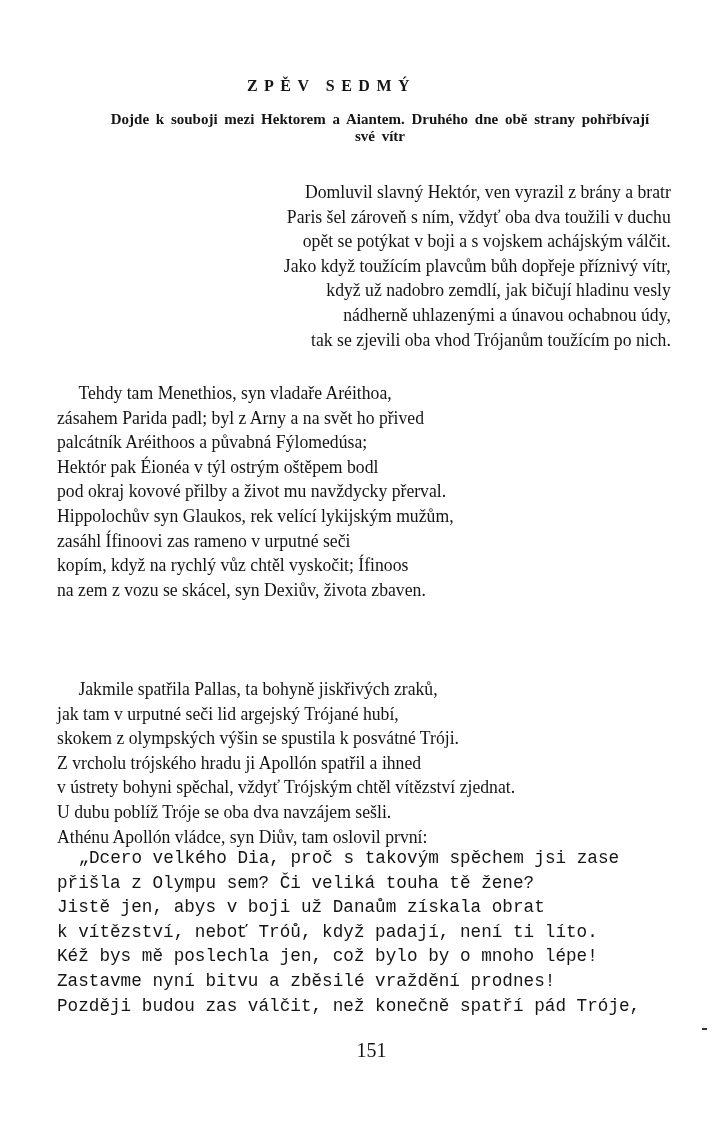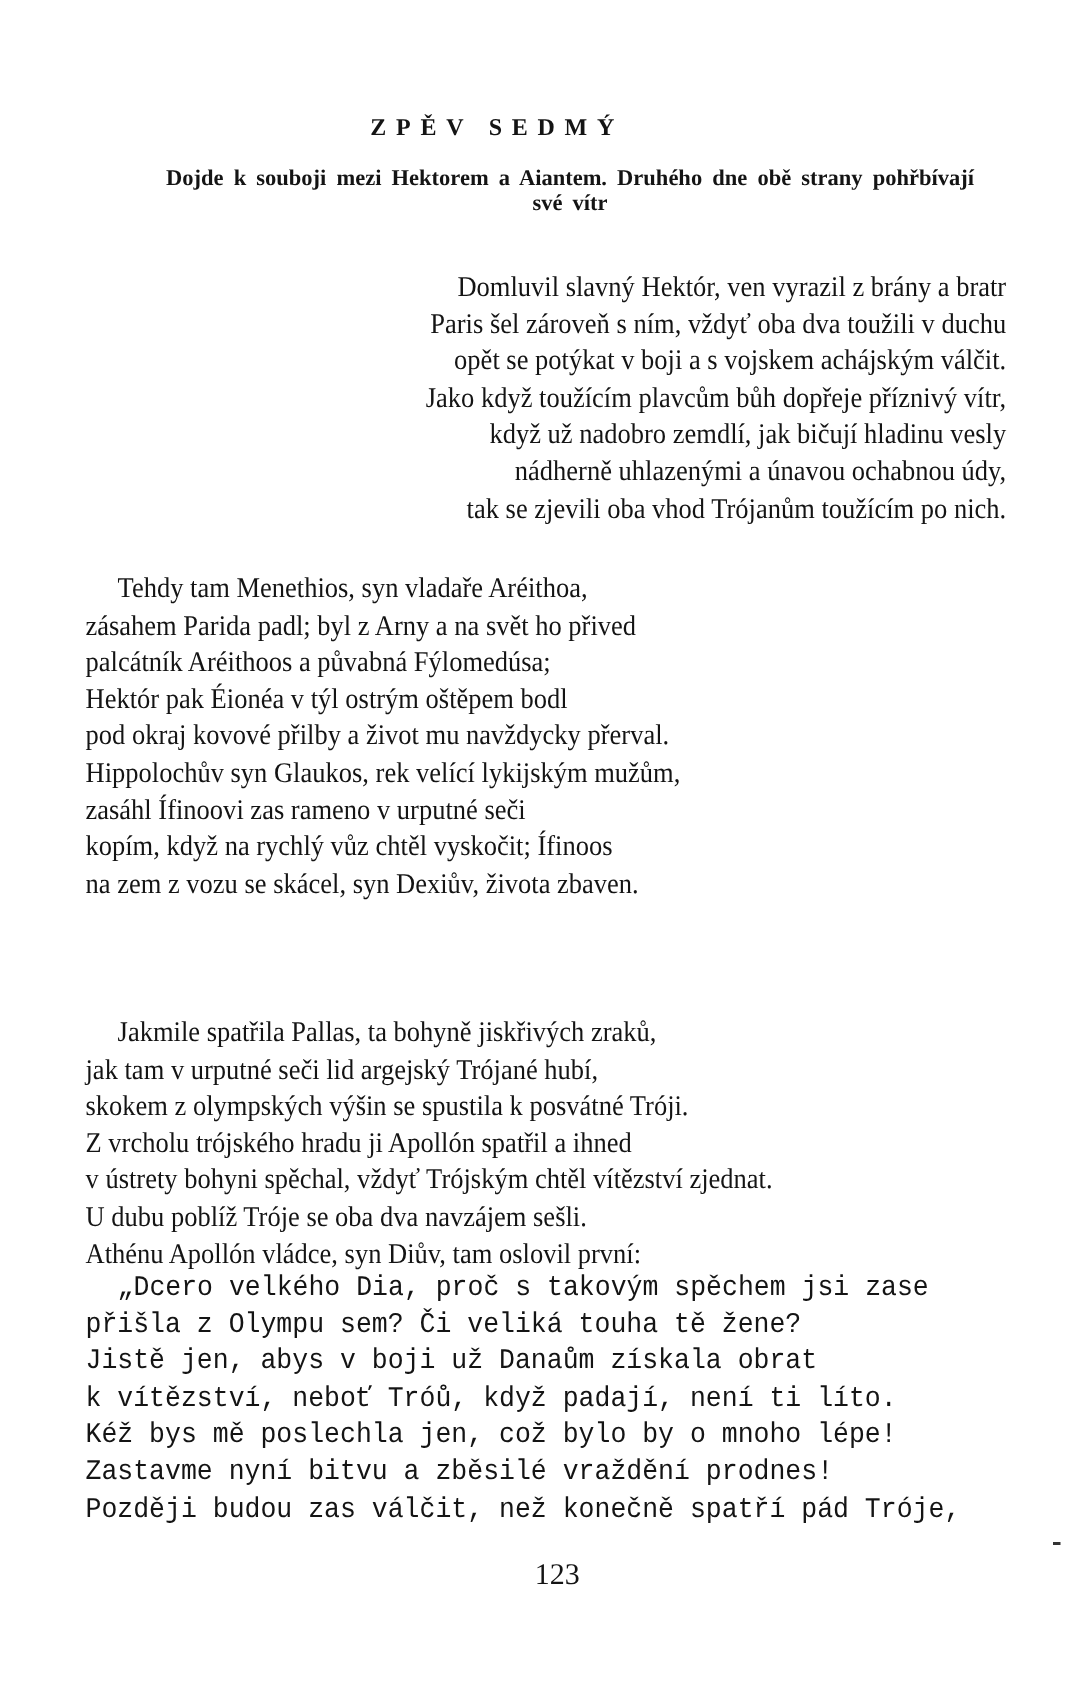--- a/index.html
+++ b/index.html
@@ -125,15 +125,15 @@
   <div class="stanza" style="top:846px;font-family:Liberation Mono, monospace;">
     <div class="verse first">„Dcero velkého Dia, proč s takovým spěchem jsi zase</div>
     <div class="verse">přišla z Olympu sem? Či veliká touha tě žene?</div>
     <div class="verse">Jistě jen, abys v boji už Danaům získala obrat</div>
     <div class="verse">k vítězství, neboť Tróů, když padají, není ti líto.</div>
     <div class="verse">Kéž bys mě poslechla jen, což bylo by o mnoho lépe!</div>
     <div class="verse">Zastavme nyní bitvu a zběsilé vraždění prodnes!</div>
     <div class="verse">Později budou zas válčit, než konečně spatří pád Tróje,</div>
   </div>
 
-  <div class="page-number">123</div>
+  <div class="page-number">151</div>
   <div class="edge-mark"></div>
 </div>
 
 </body></html>

